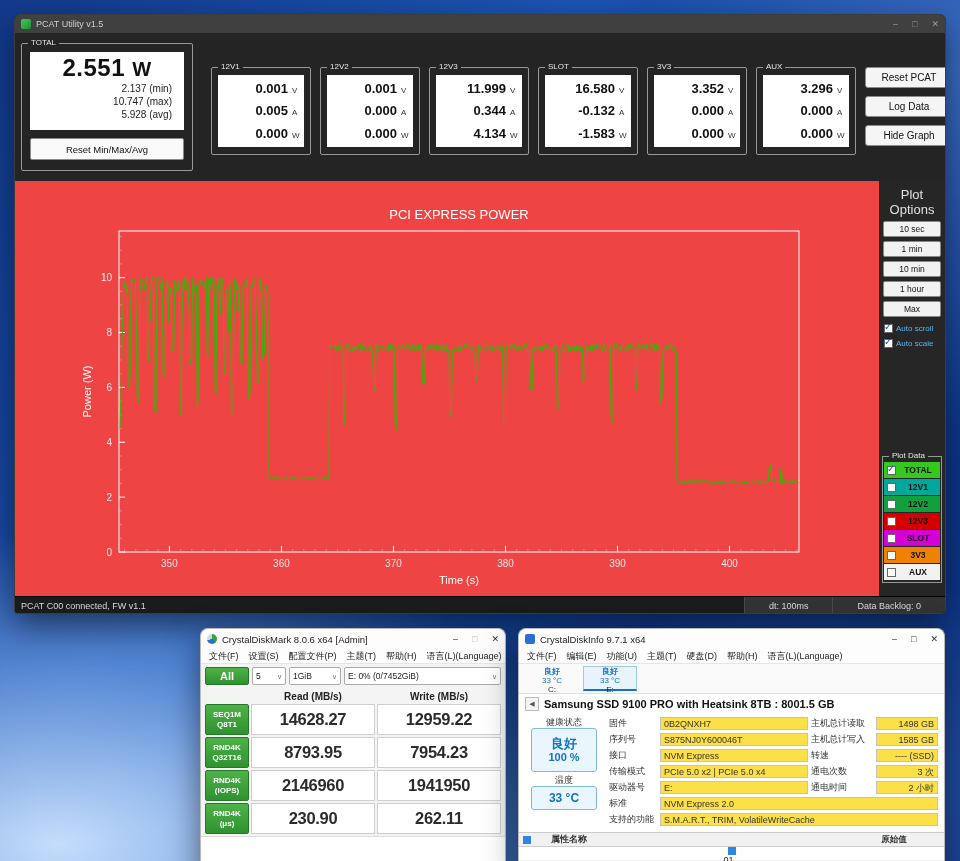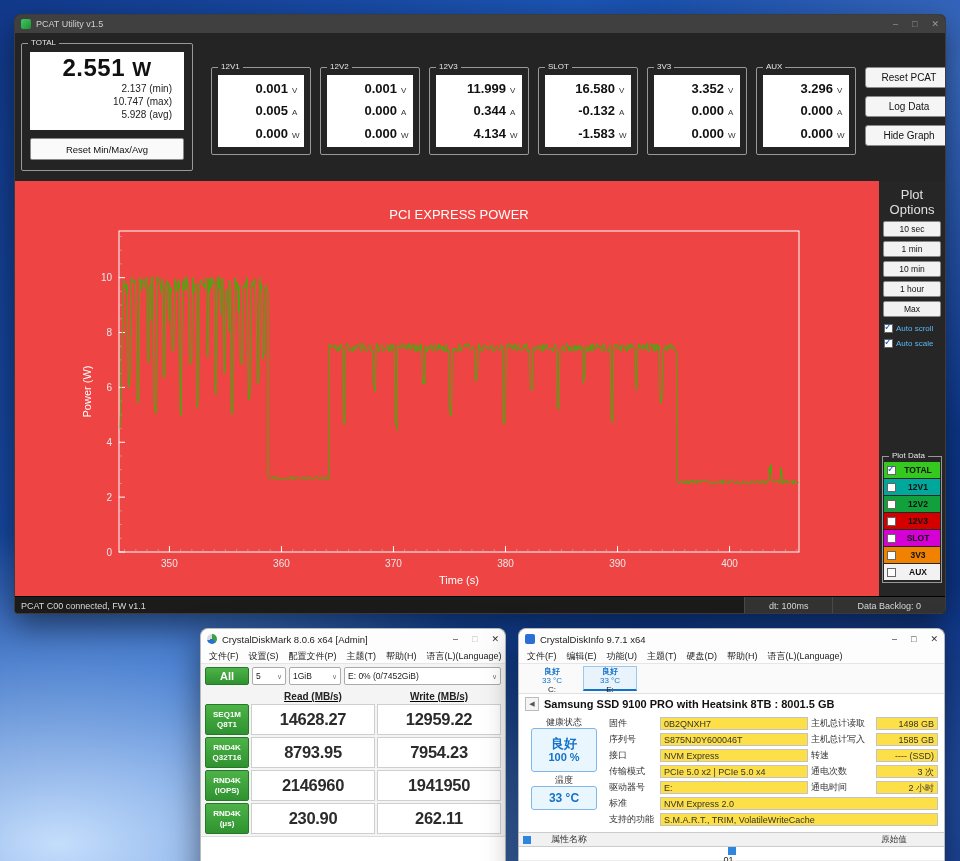--- a/index.html
+++ b/index.html
@@ -69,21 +69,21 @@
   .menubar { display:flex; gap:10px; padding:0 8px; align-items:center; height:15px; background:#fdfdfd; font-size:9px; color:#222; border-bottom:1px solid #e6e6e6; }
   .menu-item { cursor:default; white-space:nowrap; }
 
   
   .cdm { left:200px; top:628px; width:306px; height:276px; background:#f4f4f4; border:1px solid #b9b9b9; border-bottom:none; border-radius:8px 8px 0 0; overflow:hidden; }
   .cdm-controls { display:flex; gap:3px; padding:3px 4px; height:24px; align-items:stretch; background:#f4f4f4; }
   .all-btn { width:44px; background:linear-gradient(#4db347,#2f9230); border:1px solid #27772a; border-radius:2px; color:#fff; font-size:11px; font-weight:bold; display:flex; align-items:center; justify-content:center; cursor:default; }
   .select { background:#fff; border:1px solid #ababab; border-radius:2px; font-size:8.5px; color:#222; display:flex; align-items:center; justify-content:space-between; padding:0 3px; gap:2px; cursor:default; white-space:nowrap; overflow:hidden; }
   .select .chev::after { content:"∨"; font-size:7px; color:#777; }
   .s-count { width:34px; } .s-size { width:52px; } .s-target { flex:1; }
-  .cdm-head { display:flex; gap:2px; padding:0 4px; height:16px; align-items:center;text-decoration:underline; }
+  .cdm-head { display:flex; gap:2px; padding:0 4px; height:16px; align-items:center; }
   .cdm-head .spacer { width:44px; }
   .cdm-head .h { flex:1; text-align:center; font-size:10px; font-weight:bold; color:#222; }
   .cdm-grid { padding:0 4px; }
   .cdm-row { display:flex; gap:2px; margin-bottom:2px; height:31px; }
   .test-btn { width:44px; background:linear-gradient(#4db347,#2f9230); border:1px solid #27772a; border-radius:2px; color:#fff; font-size:8px; font-weight:bold; display:flex; flex-direction:column; align-items:center; justify-content:center; line-height:1.25; cursor:default; }
   .val { flex:1; background:#fff; border:1px solid #cfcfcf; display:flex; align-items:center; justify-content:center; font-size:16.5px; font-weight:bold; color:#2b2b2b; letter-spacing:-0.3px; }
   .cdm-footer { height:30px; background:#fff; border-top:1px solid #ddd; margin-top:2px; }
 
   
   .cdi { left:518px; top:628px; width:427px; height:250px; background:#ffffff; border:1px solid #b9b9b9; border-bottom:none; border-radius:8px 8px 0 0; overflow:hidden; }
@@ -102,21 +102,21 @@
   .health-box { width:66px; height:44px; margin:0 auto 2px; background:#eaf6fe; border:1px solid #7fb8e8; border-radius:3px; display:flex; flex-direction:column; align-items:center; justify-content:center; cursor:default; }
   .health-status { font-size:13px; font-weight:bold; color:#1272c8; line-height:15px; }
   .health-pct { font-size:11px; font-weight:bold; color:#1272c8; line-height:13px; }
   .temp-box { width:66px; height:24px; margin:0 auto; background:#eaf6fe; border:1px solid #7fb8e8; border-radius:3px; display:flex; align-items:center; justify-content:center; font-size:12px; font-weight:bold; color:#1272c8; cursor:default; }
   .fields { flex:1; font-size:9px; color:#333; }
   .frow { display:flex; gap:3px; height:14px; margin-bottom:2px; align-items:center; }
   .flabel { width:48px; white-space:nowrap; overflow:hidden; }
   .flabel.r { width:62px; }
   .fvalue { flex:1; height:13px; background:#fde047; border:1px solid #c3c3c3; padding:0 3px; line-height:12px; white-space:nowrap; overflow:hidden; }
   .fvalue.r { flex:0 0 62px; text-align:right; }
-  .attr-head { display:flex; align-items:center; background:#f1f1f1; border-top:1px solid #ccc; border-bottom:1px solid #ccc; height:15px; font-size:9px; color:#333; }
+  .attr-head { display:flex; align-items:center; background:#f1f1f1; border-top:1px solid #ccc; border-bottom:1px solid #ccc; height:15px; font-size:9px; color:#333;font-weight:bold; }
   .attr-row { display:flex; align-items:center; height:14px; font-size:9px; color:#222; border-bottom:1px solid #efefef;flex-direction:column; }
   .sq { width:8px; height:8px; background:#2e86de; margin:0 4px; flex:0 0 auto; }
   .aid { width:16px; }
   .aname { flex:1; white-space:nowrap; overflow:hidden; }
   .araw { width:100px; text-align:center; font-family:"Liberation Mono","DejaVu Sans Mono",monospace; font-size:8.5px; }
 </style>
 </head>
 <body>
 
 <div class="desktop">

